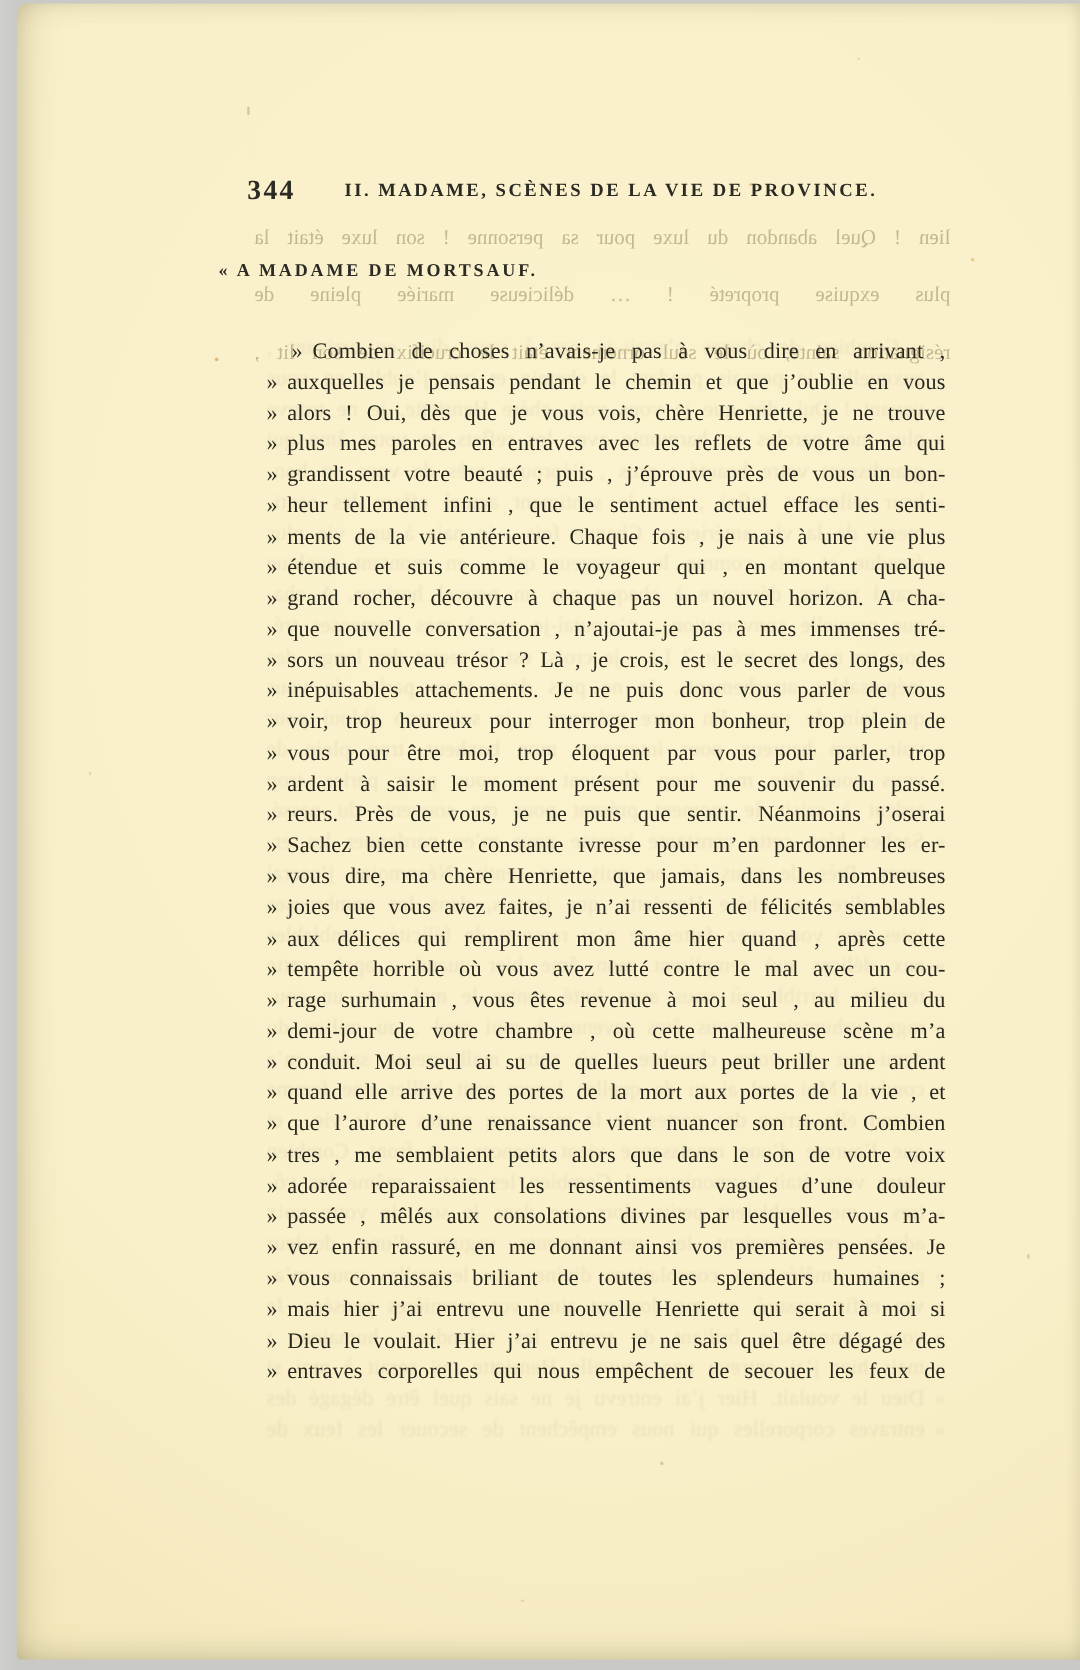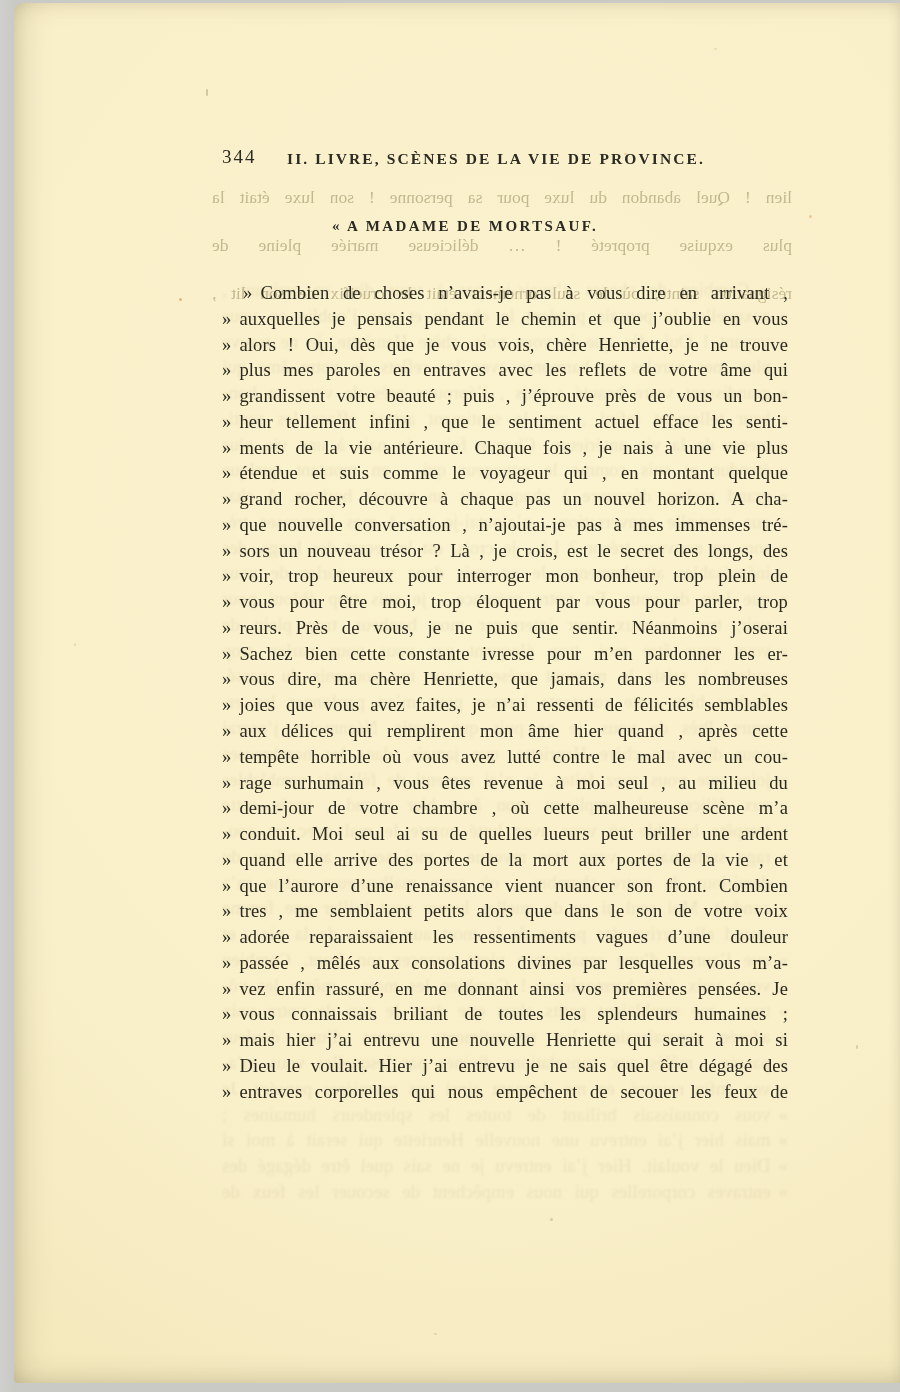--- a/index.html
+++ b/index.html
@@ -21,31 +21,31 @@
     border-bottom-left-radius:4px;
     box-shadow:
       inset 22px 0 34px -22px rgba(110,100,70,.35),
       inset 0 -18px 28px -18px rgba(110,105,80,.30),
       inset 0 14px 24px -16px rgba(120,110,80,.20),
       inset -6px 0 14px -8px rgba(120,110,80,.18);
   }
   
   .pagehead{position:absolute;top:143px;left:0;width:100%;height:26px;color:#2b2a23;}
   .pageno{
-    position:absolute;left:208px;top:0;
-    font-size:19px;font-weight:normal;letter-spacing:2px;
+    position:absolute;left:192px;top:0;
+    font-size:23px;font-weight:bold;letter-spacing:2px;
   }
   .runtitle{
     position:absolute;left:273px;top:4px;width:440px;
     font-size:15.5px;font-weight:bold;letter-spacing:2.1px;
     white-space:nowrap;
   }
   .sectitle{
     position:absolute;top:215px;left:208px;width:566px;
-    text-align:center;color:#2b2a23;
+    text-align:left;color:#2b2a23;
     font-size:15px;font-weight:bold;letter-spacing:2.4px;
     transform:translateX(-40px);
     white-space:nowrap;
   }
   .body-text{
     position:absolute;top:262px;left:208px;width:566px;
     color:#29281f;
     font-size:18.5px;
     margin-top:16px;
   }
@@ -131,40 +131,42 @@
     <div class="verso-legible" aria-hidden="true">
       <div>
           <div class="vline">lien ! Quel abandon du luxe pour sa personne ! son luxe était la</div>
           <div class="vline">plus exquise propreté ! … délicieuse mariée pleine de</div>
           <div class="vline">résignation sainte, où le seul ornement était le crucifix de son lit ,</div>
         </div>
     </div>
 
     <div class="pagehead">
       <span class="pageno">344</span>
-      <span class="runtitle">II. LIVRE, SCÈNES DE LA VIE DE PROVINCE.</span>
+      <span class="runtitle">II. MADAME, SCÈNES DE LA VIE DE PROVINCE.</span>
     </div>
 
     <div class="sectitle">« A MADAME DE MORTSAUF.</div>
 
     <div class="body-text">
       <div>
           <div class="line"><span class="marker">»</span><span>Combien de choses n’avais-je pas à vous dire en arrivant ,</span></div>
           <div class="line"><span class="marker">»</span><span>auxquelles je pensais pendant le chemin et que j’oublie en vous</span></div>
           <div class="line"><span class="marker">»</span><span>alors ! Oui, dès que je vous vois, chère Henriette, je ne trouve</span></div>
           <div class="line"><span class="marker">»</span><span>plus mes paroles en entraves avec les reflets de votre âme qui</span></div>
           <div class="line"><span class="marker">»</span><span>grandissent votre beauté ; puis , j’éprouve près de vous un bon-</span></div>
           <div class="line"><span class="marker">»</span><span>heur tellement infini , que le sentiment actuel efface les senti-</span></div>
           <div class="line"><span class="marker">»</span><span>ments de la vie antérieure. Chaque fois , je nais à une vie plus</span></div>
           <div class="line"><span class="marker">»</span><span>étendue et suis comme le voyageur qui , en montant quelque</span></div>
           <div class="line"><span class="marker">»</span><span>grand rocher, découvre à chaque pas un nouvel horizon. A cha-</span></div>
           <div class="line"><span class="marker">»</span><span>que nouvelle conversation , n’ajoutai-je pas à mes immenses tré-</span></div>
           <div class="line"><span class="marker">»</span><span>sors un nouveau trésor ? Là , je crois, est le secret des longs, des</span></div>
+          <div class="line"><span class="marker">»</span><span>inépuisables attachements. Je ne puis donc vous parler de vous</span></div>
           <div class="line"><span class="marker">»</span><span>voir, trop heureux pour interroger mon bonheur, trop plein de</span></div>
           <div class="line"><span class="marker">»</span><span>vous pour être moi, trop éloquent par vous pour parler, trop</span></div>
+          <div class="line"><span class="marker">»</span><span>ardent à saisir le moment présent pour me souvenir du passé.</span></div>
           <div class="line"><span class="marker">»</span><span>reurs. Près de vous, je ne puis que sentir. Néanmoins j’oserai</span></div>
           <div class="line"><span class="marker">»</span><span>Sachez bien cette constante ivresse pour m’en pardonner les er-</span></div>
           <div class="line"><span class="marker">»</span><span>vous dire, ma chère Henriette, que jamais, dans les nombreuses</span></div>
           <div class="line"><span class="marker">»</span><span>joies que vous avez faites, je n’ai ressenti de félicités semblables</span></div>
           <div class="line"><span class="marker">»</span><span>aux délices qui remplirent mon âme hier quand , après cette</span></div>
           <div class="line"><span class="marker">»</span><span>tempête horrible où vous avez lutté contre le mal avec un cou-</span></div>
           <div class="line"><span class="marker">»</span><span>rage surhumain , vous êtes revenue à moi seul , au milieu du</span></div>
           <div class="line"><span class="marker">»</span><span>demi-jour de votre chambre , où cette malheureuse scène m’a</span></div>
           <div class="line"><span class="marker">»</span><span>conduit. Moi seul ai su de quelles lueurs peut briller une ardent</span></div>
           <div class="line"><span class="marker">»</span><span>quand elle arrive des portes de la mort aux portes de la vie , et</span></div>

